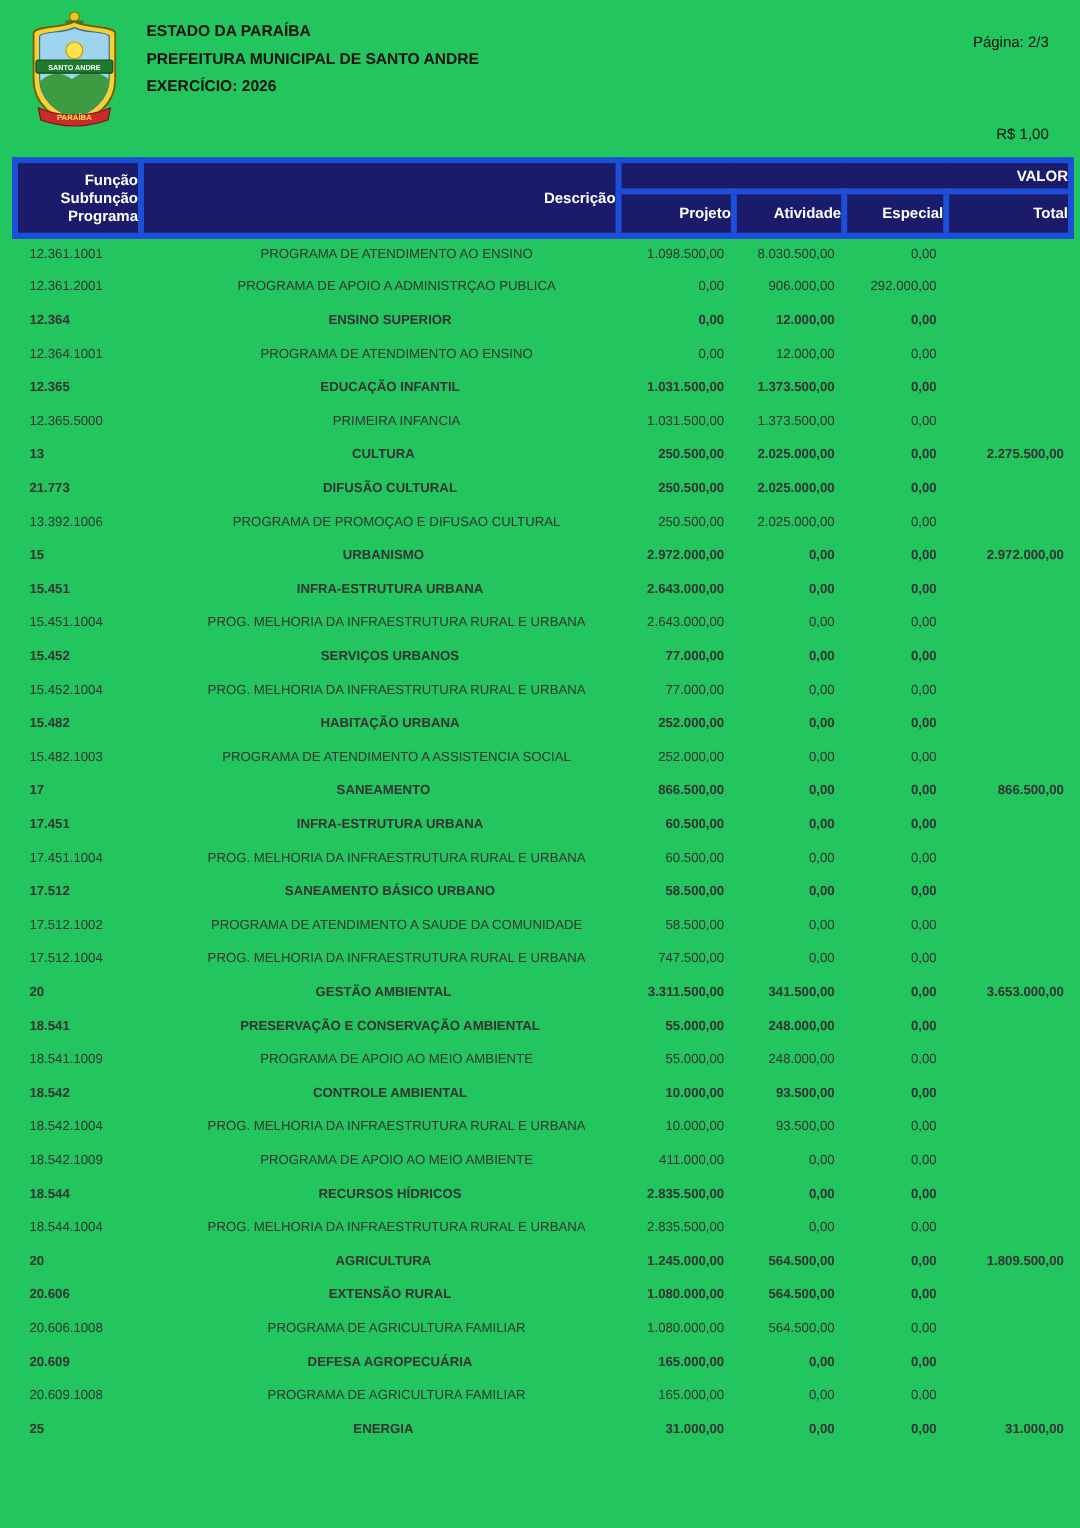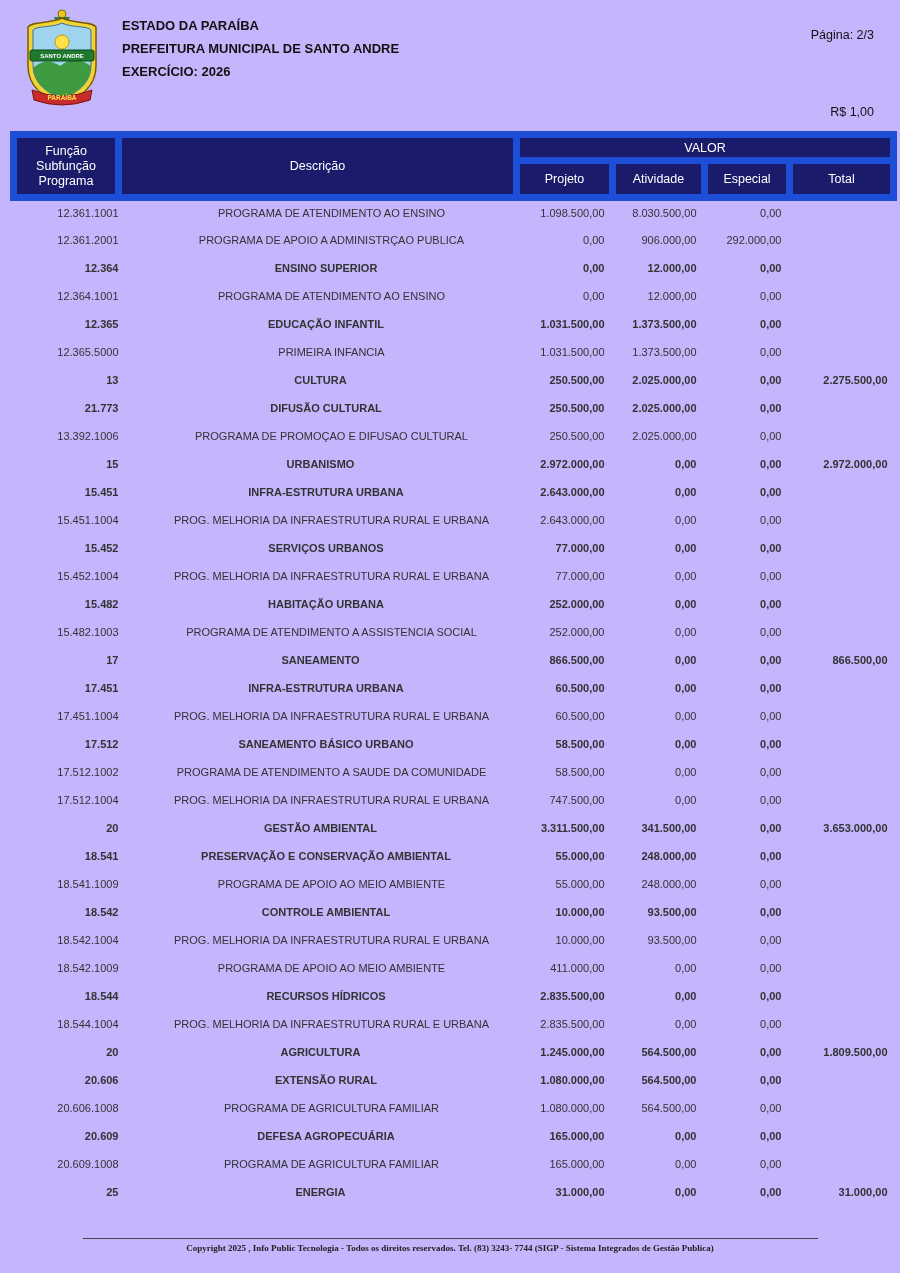--- a/index.html
+++ b/index.html
@@ -6,21 +6,21 @@
   * { margin: 0; padding: 0; box-sizing: border-box; }
   body {
     background: #e8e8e8;
     font-family: "Liberation Sans", sans-serif;
   }
   .page {
     position: relative;
     width: 900px;
     height: 1273px;
     margin: 0 auto;
-    background: #c4b5fd;
+    background: #22c55e;
     overflow: hidden;
   }
 
   
   .crest {
     position: absolute;
     left: 16px;
     top: 8px;
     width: 92px;
     height: 100px;
@@ -57,45 +57,45 @@
     position: absolute;
     left: 10px;
     top: 131px;
     width: 880px;
     border-collapse: collapse;
     table-layout: fixed;
   }
   table.report thead th {
     background: var(--header-bg);
     color: #ffffff;
-    font-weight: normal;
+    font-weight: bold;
     font-size: 12.5px;
-    text-align: center;
+    text-align: right;
     vertical-align: middle;
-    border: 7px solid #1d4ed8;
+    border: 5px solid #1d4ed8;
   }
   th.th-code { width: 105px; }
   th.th-desc { width: 398px; }
   col.c-proj { width: 96px; }
   col.c-ativ { width: 92px; }
   col.c-espe { width: 85px; }
   col.c-total { width: 104px; }
   tr.head-row-1 th { height: 26px; }
   tr.head-row-2 th { height: 37px; }
   .th-code .hl { display: block; line-height: 15px; }
 
   table.report tbody td {
     font-size: 11px;
     color: #333333;
     height: 28px;
     vertical-align: middle;
     white-space: nowrap;
     overflow: hidden;
   }
-  td.cell-code { padding-left: 12px; text-align: right; }
+  td.cell-code { padding-left: 12px; text-align: left; }
   td.cell-desc { text-align: center; }
   td.cell-num  { text-align: right; padding-right: 8px; }
   td.cell-total { padding-right: 6px; }
 
   tr.level-1 td, tr.level-2 td { font-weight: bold; color: #222; }
   tr.level-1 td.cell-desc { padding-left: 6px; }
   tr.level-2 td.cell-desc { padding-left: 17px; }
   tr.level-3 td.cell-desc { padding-left: 28px; }
 
   
@@ -465,18 +465,14 @@
           <td class="cell-code">25</td>
           <td class="cell-desc">ENERGIA</td>
           <td class="cell-num">31.000,00</td>
           <td class="cell-num">0,00</td>
           <td class="cell-num">0,00</td>
           <td class="cell-num cell-total">31.000,00</td>
         </tr>
       </tbody>
   </table>
 
-  <div class="footer">
-    <div class="rule"></div>
-    <div class="copy">Copyright  2025 , Info Public Tecnologia - Todos os direitos reservados. Tel. (83) 3243- 7744 (SIGP - Sistema Integrados de Gestão Publica)</div>
-  </div>
 
 </div>
 
 </body></html>

